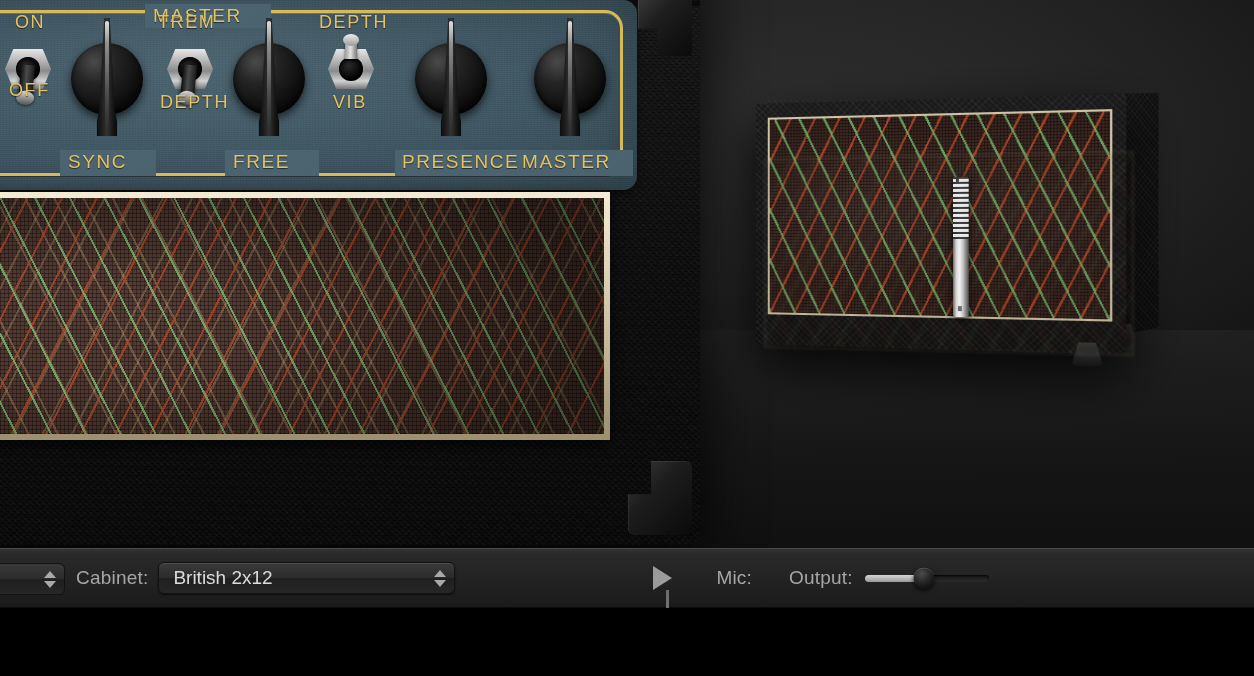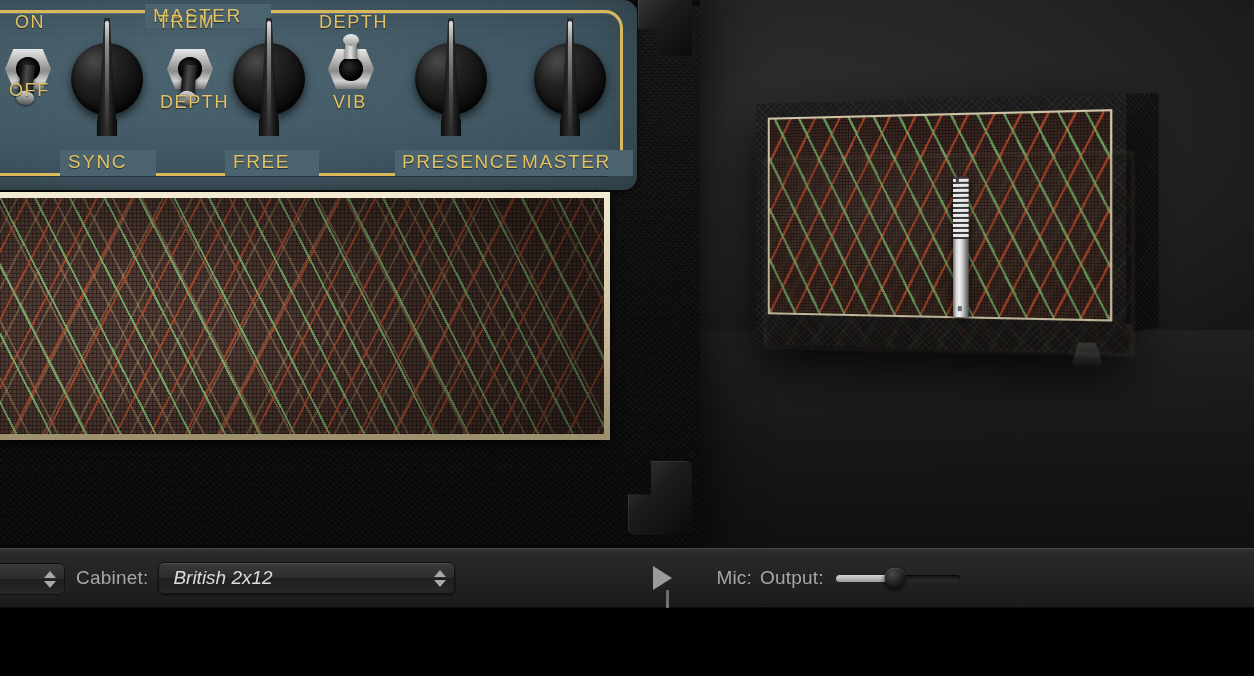--- a/index.html
+++ b/index.html
@@ -315,21 +315,21 @@
     color: #a6a6a6; font-size: 19px; letter-spacing: 0.2px; white-space: nowrap;
   }
   .popup {
     height: 32px; min-width: 60px;
     background: linear-gradient(180deg, #3a3a3a 0%, #2c2c2c 48%, #1f1f1f 52%, #272727 100%);
     border: 1px solid #121212;
     border-radius: 6px;
     box-shadow: inset 0 1px 0 rgba(255,255,255,0.1), 0 1px 2px rgba(0,0,0,0.6);
     display: flex; align-items: center; justify-content: space-between;
     padding: 0 8px 0 14px;
-    color: #dcdcdc; font-size: 19px; font-style: italic;
+    color: #dcdcdc; font-size: 19px;
   }
   .popup .val { white-space: nowrap; }
   .stepper {
     display: inline-flex; flex-direction: column; align-items: center;
     justify-content: center; gap: 3px; margin-left: 14px;
   }
   .stepper .up, .stepper .dn {
     width: 0; height: 0; border-left: 6px solid transparent; border-right: 6px solid transparent;
   }
   .stepper .up { border-bottom: 7px solid #a9a9a9; }
@@ -510,21 +510,21 @@
         <span class="up"></span>
         <span class="dn"></span>
       </span>
     </div>
 
     <div id="play-tri" style="margin-left:198px;"></div>
 
     <span class="tb-label" style="margin-left:44px;">Mic:</span>
 
 
-    <span class="tb-label" style="margin-left:8px;">Output:</span>
+    <span class="tb-label" style="margin-left:37px;">Output:</span>
 
     <div class="slider-track" style="margin-left:12px;">
       <div class="slider-fill" id="out-fill" style="width: 48%;"></div>
       <div class="slider-knob" id="out-knob" style="left: 48%;"></div>
     </div>
   </div>
 
   <div id="play-stem"></div>
   <div id="bottom-black"></div>
 

